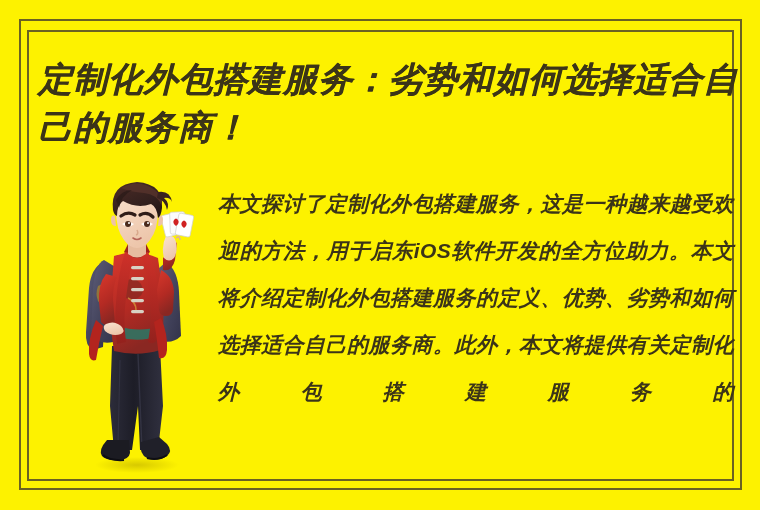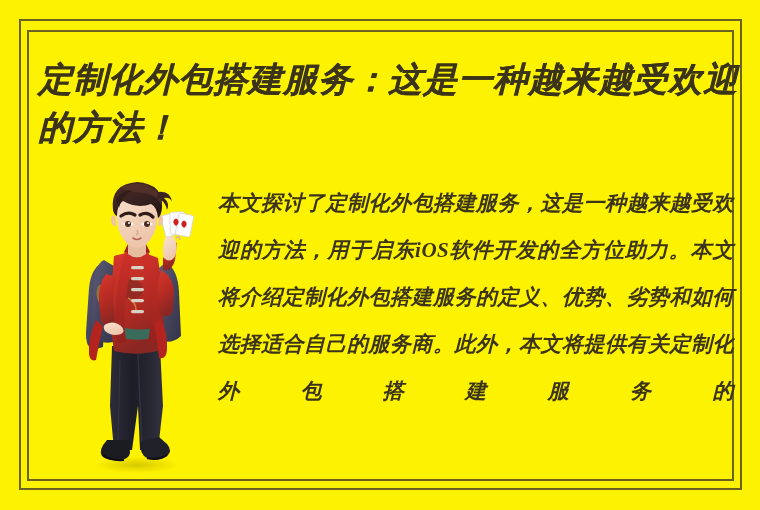--- a/index.html
+++ b/index.html
@@ -61,21 +61,21 @@
     text-shadow: 0.5px 0 0 #3b3418;
   }
 
   
   .body-copy {
     position: absolute;
     left: 218px;
     top: 180px;
     width: 516px;
     color: #3b3418;
-    font-family: Liberation Serif, serif;
+    font-family: Liberation Sans, sans-serif;
     font-size: 21px;
     font-style: italic;
     font-weight: 600;
     line-height: 47px;
     text-align: justify;
     text-align-last: justify;
     letter-spacing: 0.5px;
   }
 
   
@@ -89,21 +89,21 @@
   .figure svg { display: block; width: 150px; height: 297px; }
 </style>
 </head>
 <body>
 
 <div id="poster">
 
   <div class="frame-outer"></div>
   <div class="frame-inner"></div>
 
-  <div class="headline">定制化外包搭建服务：这是一种越来越受欢迎的方法！</div>
+  <div class="headline">定制化外包搭建服务：劣势和如何选择适合自己的服务商！</div>
 
   <div class="body-copy">本文探讨了定制化外包搭建服务，这是一种越来越受欢迎的方法，用于启东iOS软件开发的全方位助力。本文将介绍定制化外包搭建服务的定义、优势、劣势和如何选择适合自己的服务商。此外，本文将提供有关定制化外包搭建服务的</div>
 
   <div class="figure">
     <svg viewBox="0 0 150 297" xmlns="http://www.w3.org/2000/svg">
       <defs>
         <linearGradient id="gCoat" x1="0" y1="0" x2="1" y2="1">
           <stop offset="0%" stop-color="#5d5d78"></stop>
           <stop offset="55%" stop-color="#43435c"></stop>
           <stop offset="100%" stop-color="#33334a"></stop>

